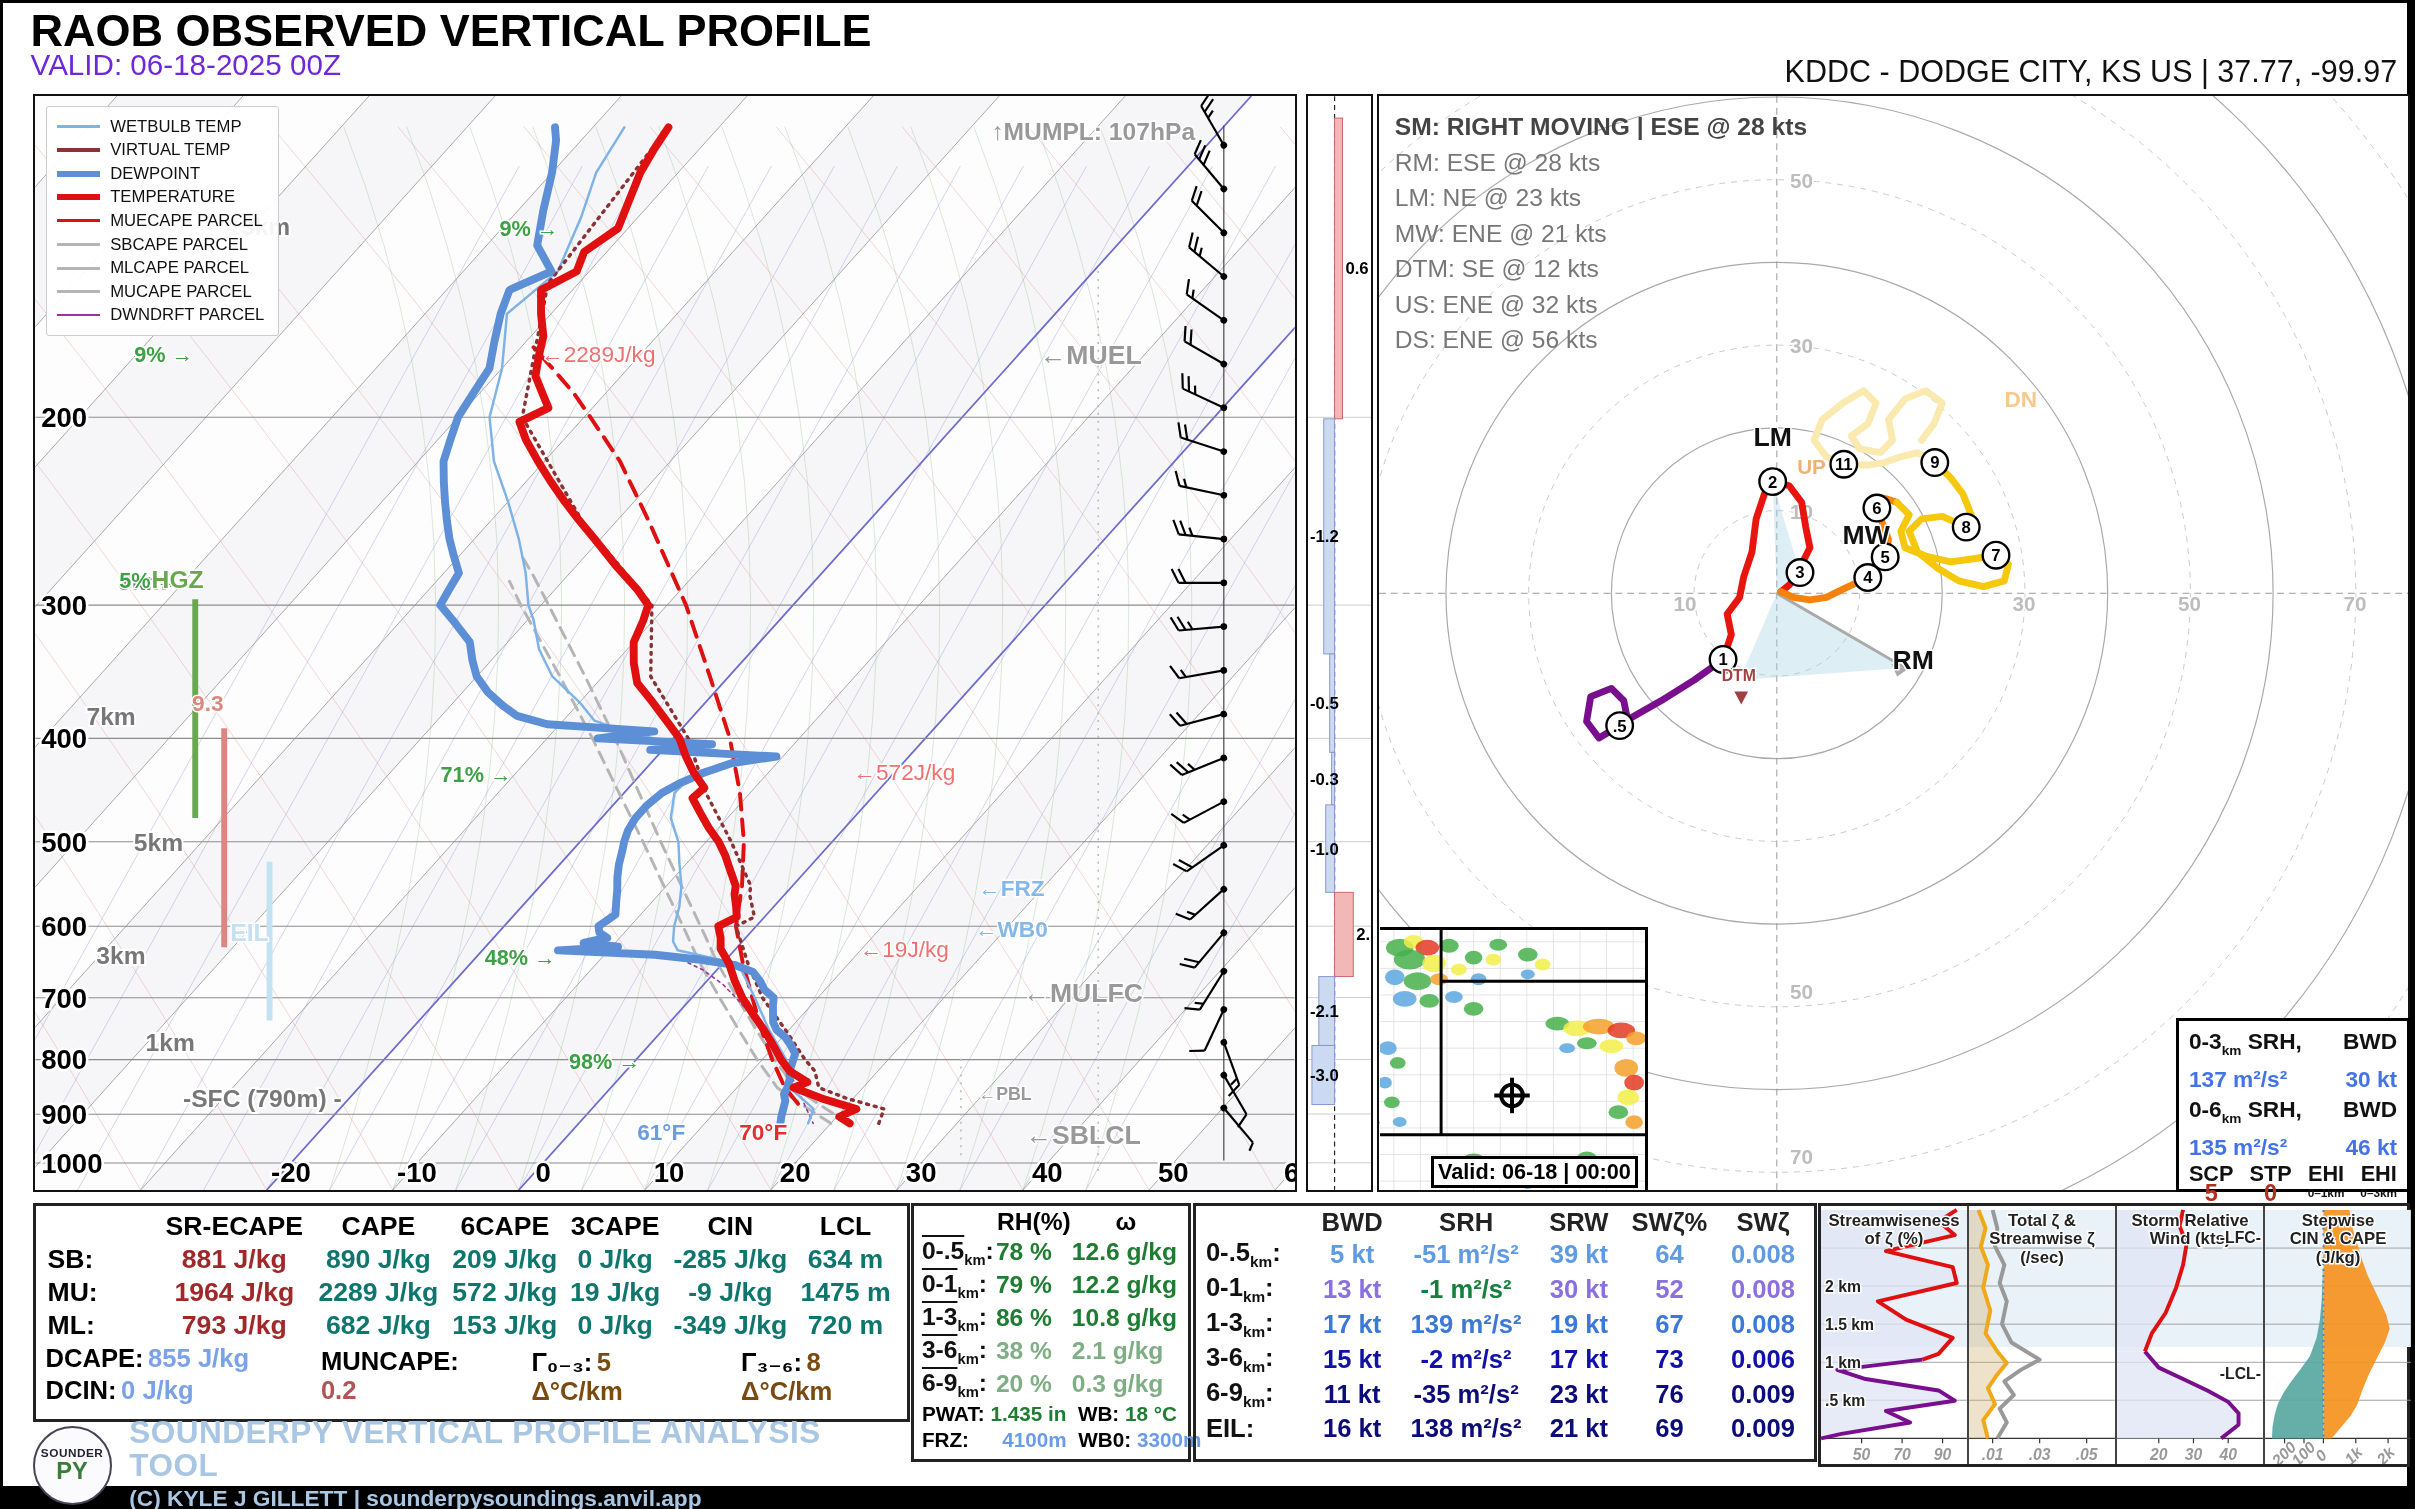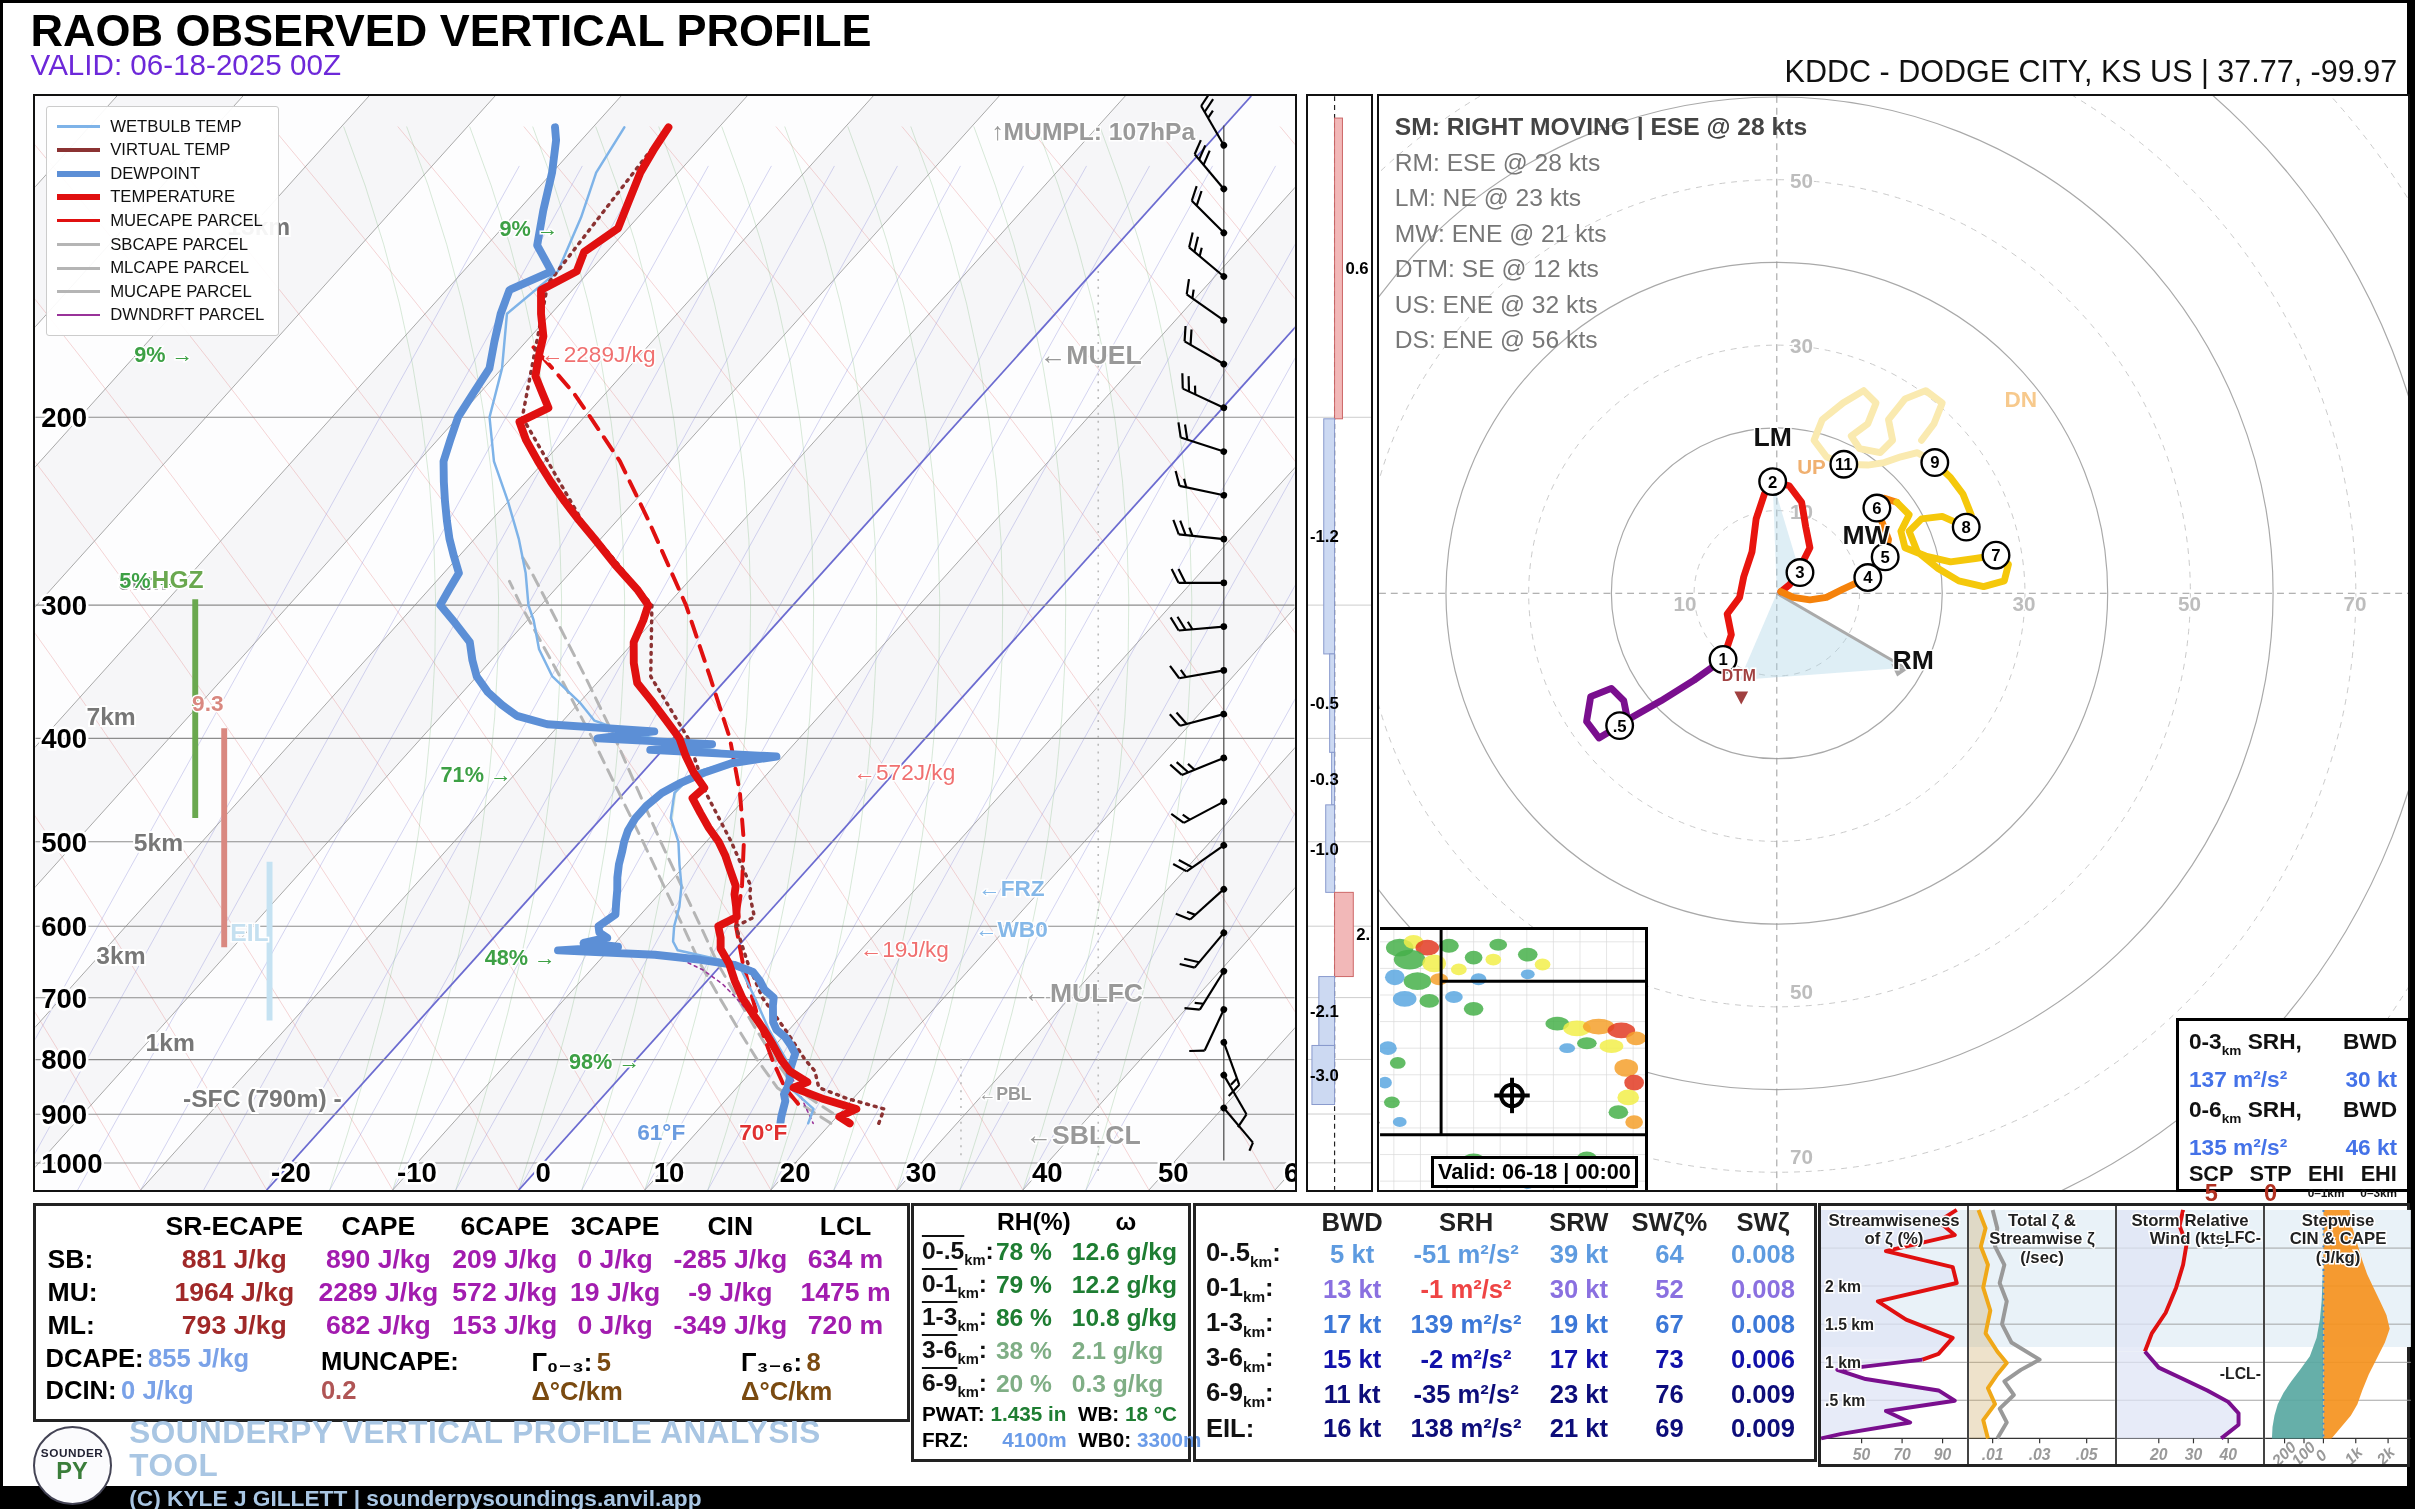--- a/index.html
+++ b/index.html
@@ -52,21 +52,21 @@
   #shear-box{left:1190px;top:1200px;width:624px;height:259px;border:3px solid #222;box-sizing:border-box;padding:2px 7.9px;}
   #mini-box{left:1815px;top:1200px;width:592px;height:264px;border:3px solid #222;box-sizing:border-box;display:flex;background:#fff;}
   #mini-box .mini{border-right:2px solid #444;}
   #mini-box .mini:last-child{border-right:none;}
   table{border-collapse:collapse;}
   #thermo-table{width:100%;}
   #thermo-table th{font-size:26.6px;font-weight:bold;color:#000;text-align:center;padding:1px 2px;}
   #thermo-table td{font-size:26.6px;font-weight:bold;text-align:center;padding:1px 2px;}
   #thermo-table .rlab{text-align:left;color:#000;width:108px;}
   .c-darkred{color:#a02828;}
-  .c-orange{color:#a21caf;}
+  .c-orange{color:#0f766e;}
   .c-ltblue{color:#7aa2e8;}
   .thermo-extra{display:flex;align-items:center;margin-top:2px;}
   .thermo-extra .stack{line-height:29.6px;width:246px;}
   .thermo-extra .k{font-size:25.6px;font-weight:bold;color:#000;}
   .thermo-extra .mun{margin-left:59px;}
   .thermo-extra .gam{margin-left:54px;}
   .v-mun{color:#b05555;}
   .v-gam{color:#7a4a10;}
   #rh-table{width:100%;}
   #rh-table th{font-size:24.6px;font-weight:bold;color:#000;text-align:center;padding:0px;}
@@ -796,21 +796,21 @@
             <td class="rlab">0-.5<sub>km</sub>:</td>
             <td style="color:#5e9be0">5 kt</td>
             <td style="color:#5e9be0">-51 m²/s²</td>
             <td style="color:#5e9be0">39 kt</td>
             <td style="color:#5e9be0">64</td>
             <td style="color:#5e9be0">0.008</td>
           </tr>
           <tr>
             <td class="rlab">0-1<sub>km</sub>:</td>
             <td style="color:#8a70e0">13 kt</td>
-            <td style="color:#ef4444">-1 m²/s²</td>
+            <td style="color:#15803d">-1 m²/s²</td>
             <td style="color:#8a70e0">30 kt</td>
             <td style="color:#8a70e0">52</td>
             <td style="color:#8a70e0">0.008</td>
           </tr>
           <tr>
             <td class="rlab">1-3<sub>km</sub>:</td>
             <td style="color:#3c78d8">17 kt</td>
             <td style="color:#3c78d8">139 m²/s²</td>
             <td style="color:#3c78d8">19 kt</td>
             <td style="color:#3c78d8">67</td>

